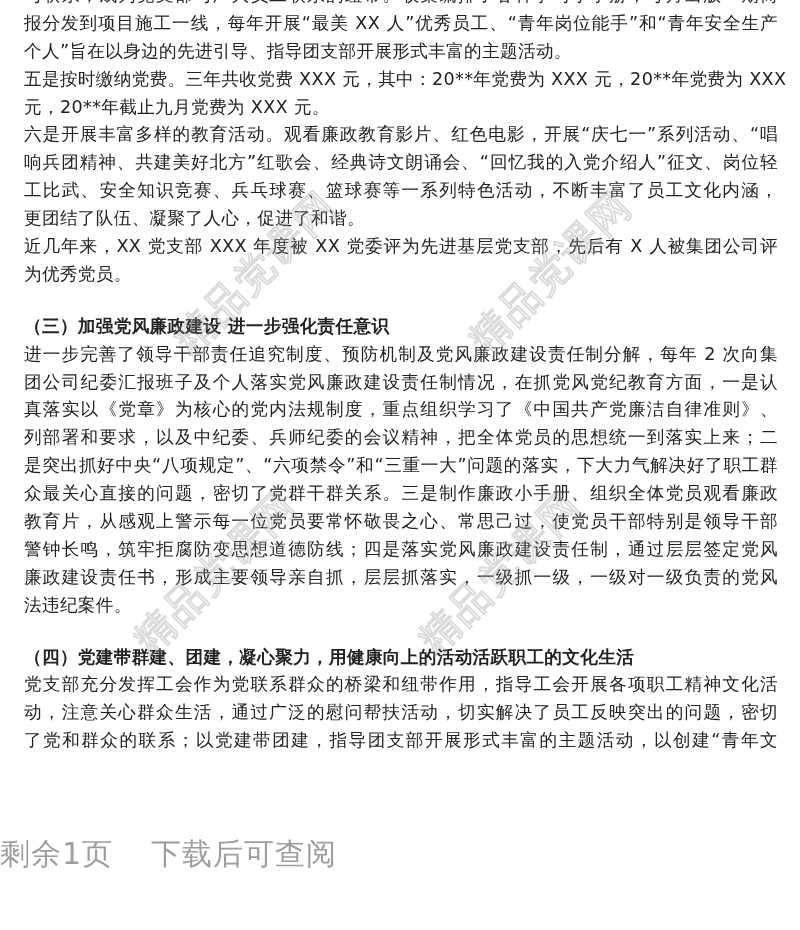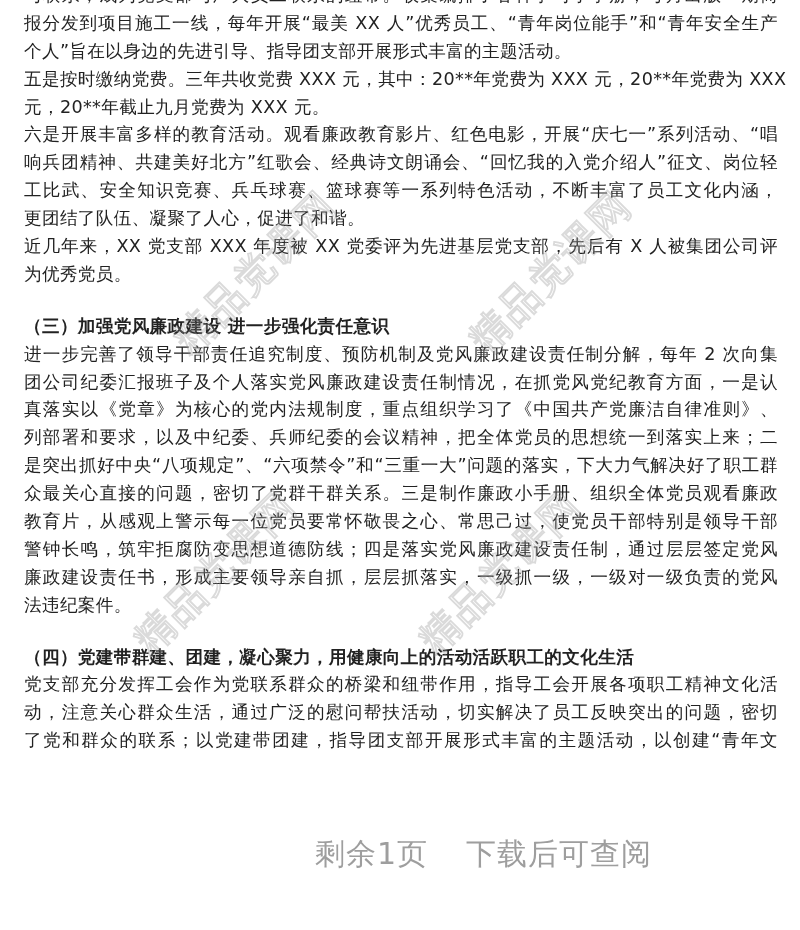--- a/index.html
+++ b/index.html
@@ -66,21 +66,21 @@
     top: 770px;
     width: 800px;
     height: 160px;
     background: #ffffff;
   }
   .more-banner {
     position: absolute;
     left: 0;
     top: 834px;
     width: 652px;
-    text-align: right;
+    text-align: left;
     color: #9e9e9e;
     font-size: 30px;
     line-height: 40px;
     letter-spacing: 1px;
   }
   .more-banner span.gap {
     display: inline-block;
     width: 38px;
   }
 </style>

